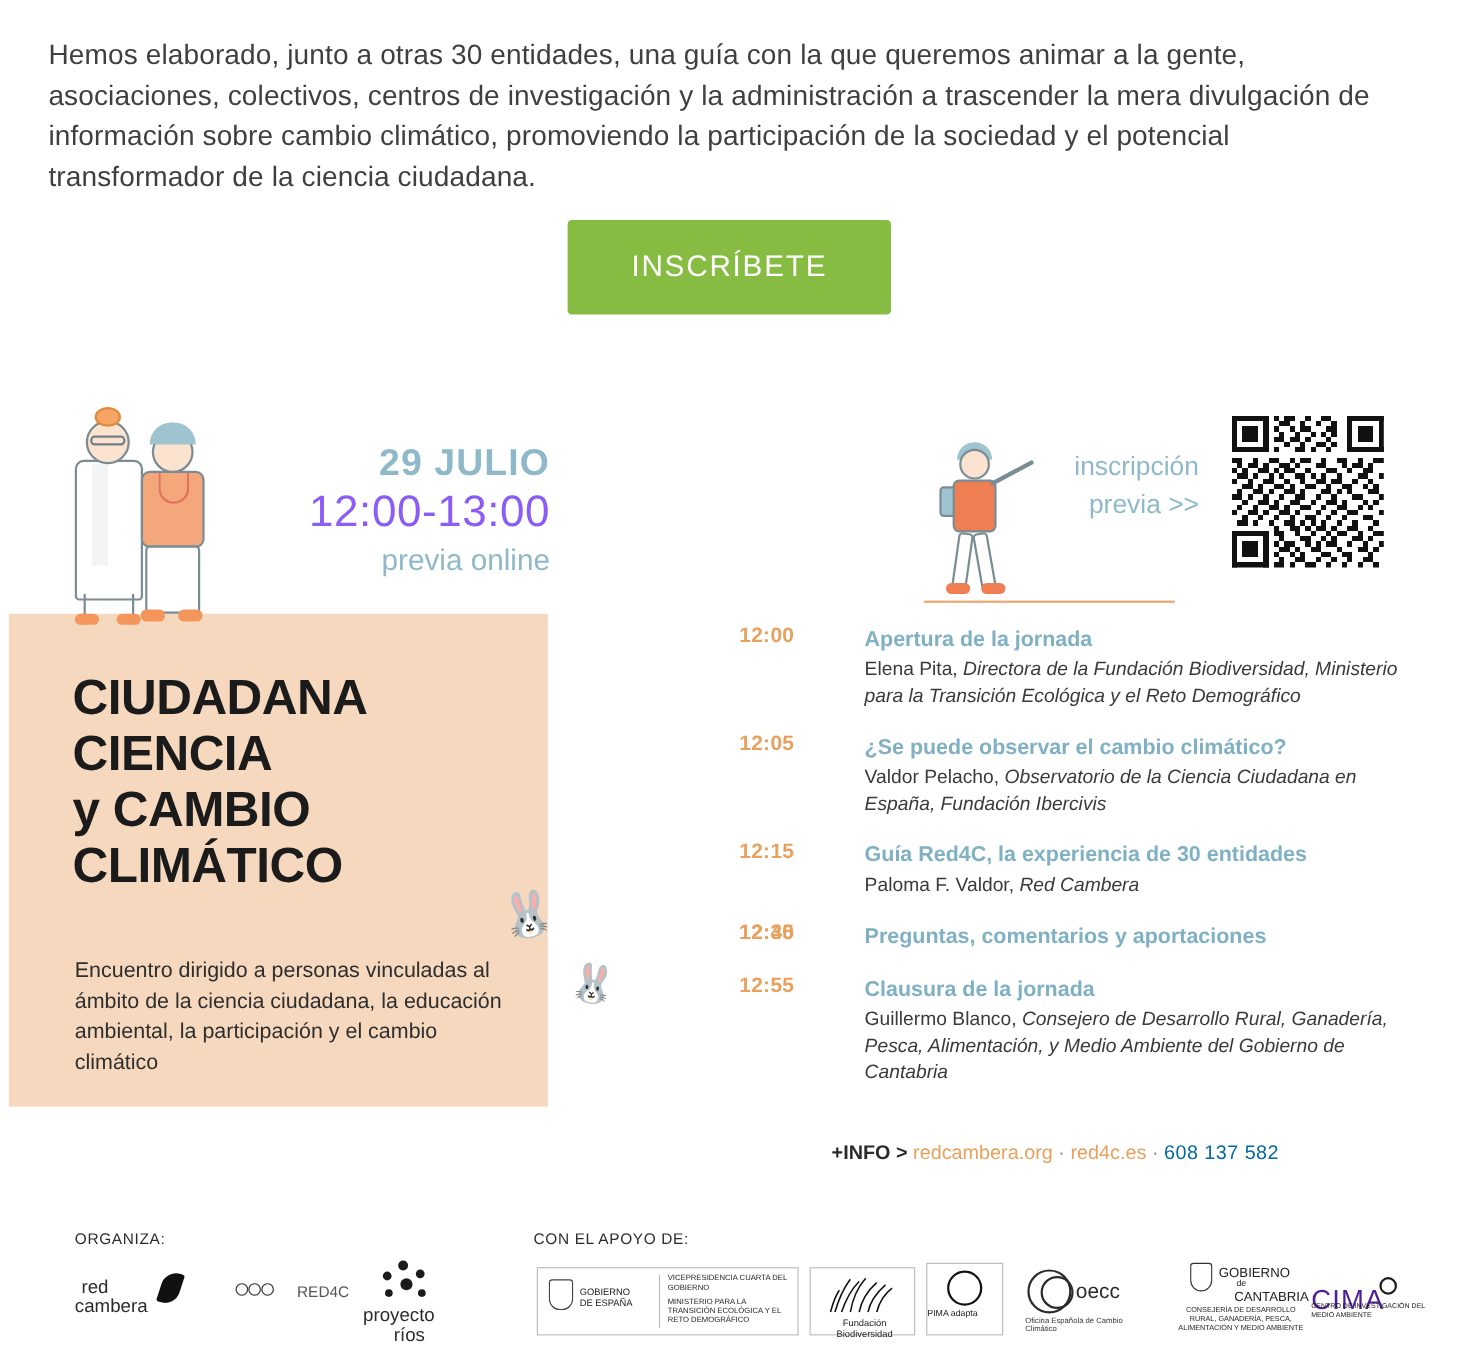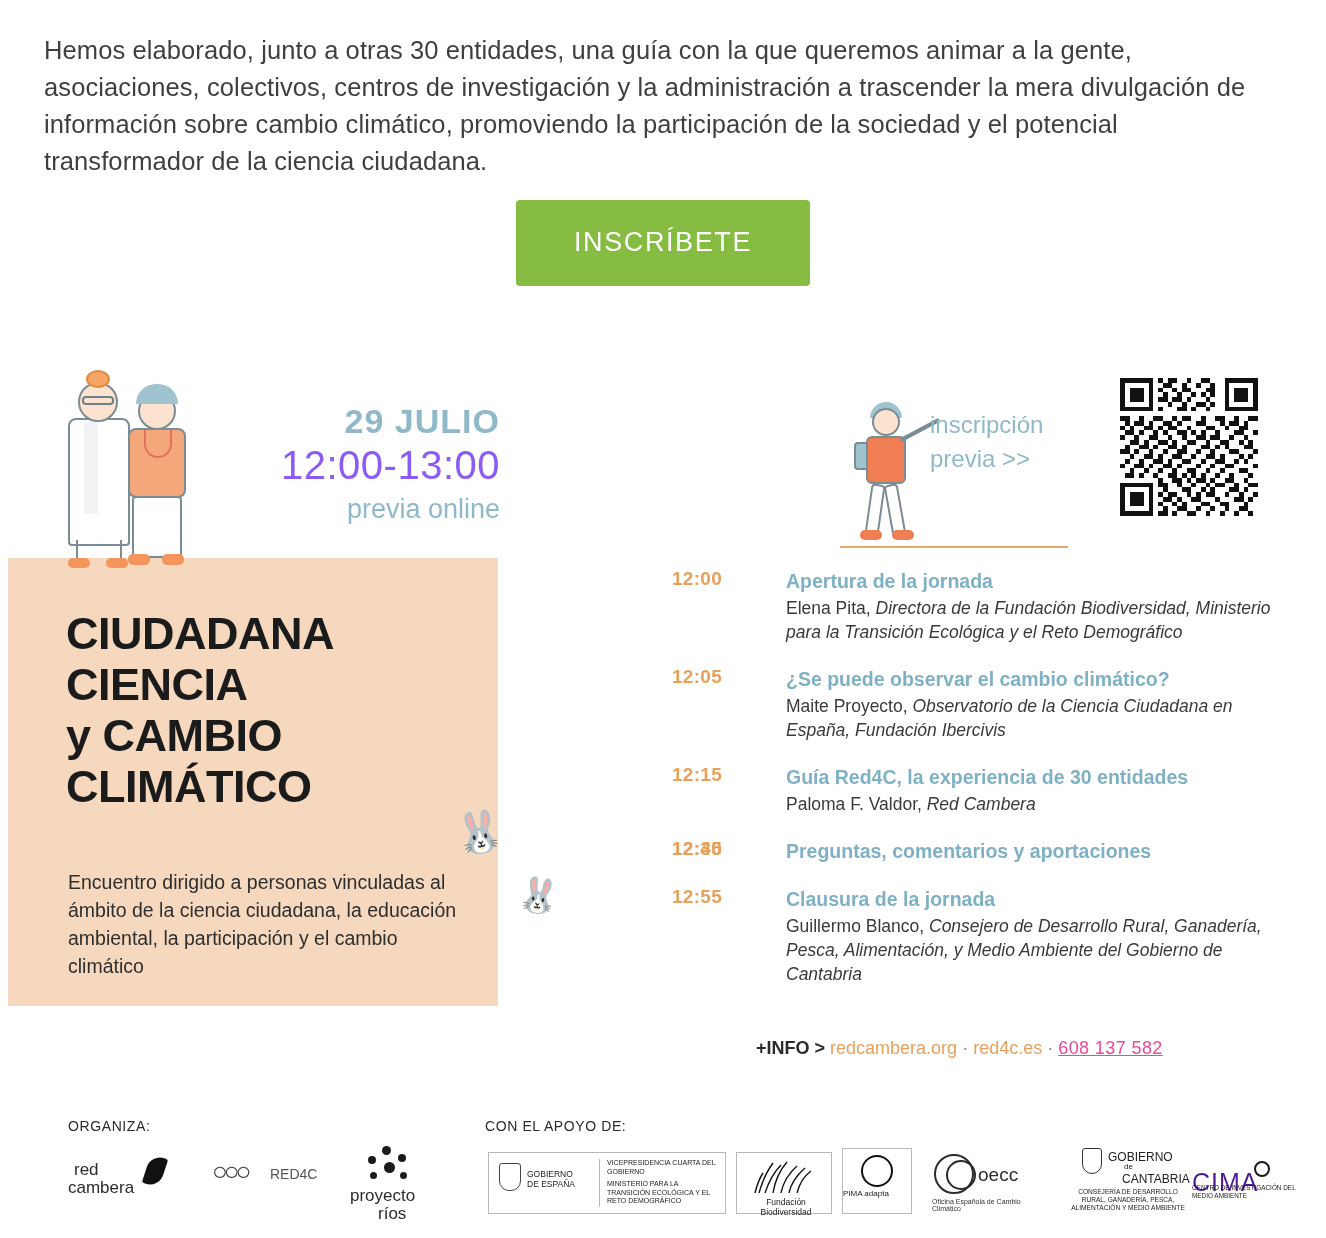--- a/index.html
+++ b/index.html
@@ -140,21 +140,21 @@
   
   .bfly { position:absolute; color:#9ec6d6; font-size:40px; line-height:1; }
   .bfly.b1 { left:455px; top:462px; transform: rotate(-10deg); }
   .bfly.b2 { left:518px; top:528px; font-size:34px; transform: rotate(8deg); }
 
   
   .insc-text {
     position: absolute;
     left: 930px; top: 58px;
     width: 160px;
-    text-align: left;
+    text-align: right;
     font-size: 24px;
     line-height: 34px;
     color: #8fb9c9;
   }
   .walker { position:absolute; left:840px; top:50px; width:110px; height:145px; }
   .w-head { position:absolute; left:32px; top:8px; width:28px; height:28px;
             background:#fbe3d0; border:2px solid #7a8c94; border-radius:50%; }
   .w-hair { position:absolute; left:30px; top:2px; width:32px; height:16px;
             background:#9fc3cf; border-radius:16px 16px 0 0; }
   .w-body { position:absolute; left:26px; top:36px; width:40px; height:48px;
@@ -193,40 +193,40 @@
   .row .who { font-size: 17.5px; line-height: 24px; color: #3a3a3a; }
   .row .who em { font-style: italic; }
 
   .info {
     position: absolute; left: 756px; top: 688px;
     font-size: 18px; color: #333;
   }
   .info b { color:#2b2b2b; }
   .info .lnk { color: #e8a15c; }
   .info .sep { color: #888; }
-  .info .tel { color: #ec4899; letter-spacing: 0.4px; text-decoration: underline; }
+  .info .tel { color: #0369a1; letter-spacing: 0.4px; }
 
   
   .footer { position:absolute; left:0; top:1090px; width:1164px; height:148px; }
   .flabel { position:absolute; font-size:14px; letter-spacing:0.6px; color:#2b2b2b; }
   .l-organiza { left:68px; top:28px; }
   .l-apoyo { left:485px; top:28px; }
 
   .logo { position:absolute; }
   .redcambera { left:68px; top:62px; width:100px; height:52px; }
   .rc-t1 { position:absolute; left:6px; top:8px; font-size:17px; color:#2b2b2b; }
   .rc-t2 { position:absolute; left:0px; top:26px; font-size:17px; color:#2b2b2b; }
   .rc-leaf { position:absolute; left:78px; top:4px; width:18px; height:30px;
              background:#111; border-radius:14px 2px 14px 2px; transform:rotate(18deg); }
 
   .occ { left:212px; top:66px; width:130px; height:40px; }
   .occ-rings { position:absolute; left:0; top:0; font-size:26px; letter-spacing:-4px; color:#3b3b3b; }
   .occ-txt { position:absolute; left:58px; top:10px; font-size:14px; color:#555; }
 
-  .proyectorios { left:350px; top:56px; width:120px; height:70px;text-align:center; }
+  .proyectorios { left:330px; top:56px; width:120px; height:70px;text-align:center; }
   .pr-dots { position:absolute; left:14px; top:0px; width:46px; height:40px; }
   .pr-dot { position:absolute; background:#1b1b1b; border-radius:50%; }
   .pr-t1 { position:absolute; left:0px; top:40px; font-size:17px; color:#2b2b2b; }
   .pr-t2 { position:absolute; left:28px; top:58px; font-size:17px; color:#2b2b2b; }
 
   .gob { left:488px; top:62px; width:238px; height:62px; border:1px solid #b9b9b9; background:#fff; }
   .gob-left { position:absolute; left:6px; top:8px; width:100px; }
   .gob-shield { position:absolute; left:4px; top:2px; width:22px; height:28px;
                 border:1px solid #444; border-radius:3px 3px 10px 10px; }
   .gob-t { position:absolute; left:32px; top:8px; font-size:8.5px; line-height:10px; color:#222; }
@@ -565,21 +565,21 @@
           <div class="ttl">Apertura de la jornada</div>
           <div class="who"><span>Elena Pita,</span>
             <em>Directora de la Fundación Biodiversidad, Ministerio para la Transición Ecológica y el Reto Demográfico</em></div>
         </div>
       </div>
 
       <div class="row">
         <div class="time">12:05</div>
         <div class="body">
           <div class="ttl">¿Se puede observar el cambio climático?</div>
-          <div class="who"><span>Maite Proyecto,</span>
+          <div class="who"><span>Valdor Pelacho,</span>
             <em>Observatorio de la Ciencia Ciudadana en España, Fundación Ibercivis</em></div>
         </div>
       </div>
 
       <div class="row">
         <div class="time">12:15</div>
         <div class="body">
           <div class="ttl">Guía Red4C, la experiencia de 30 entidades</div>
           <div class="who"><span>Paloma F. Valdor,</span>
             <em>Red Cambera</em></div>

